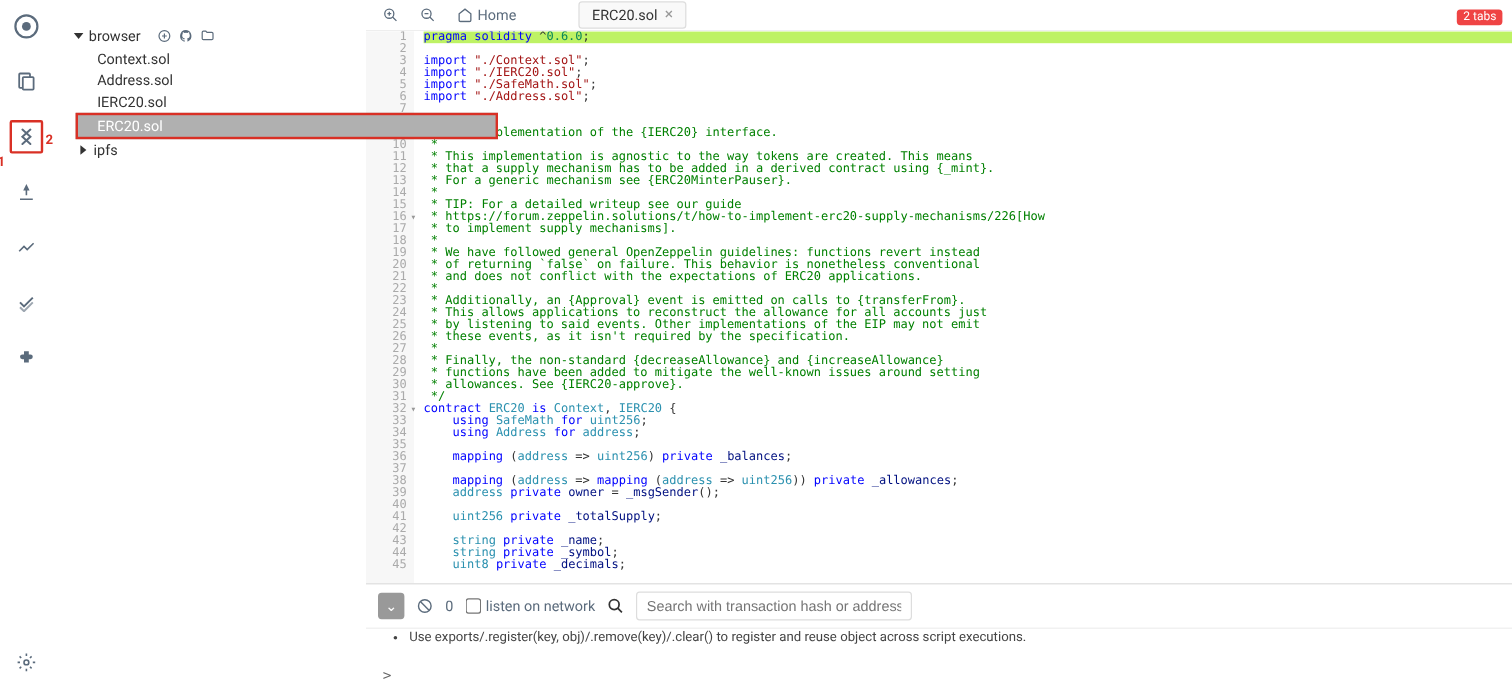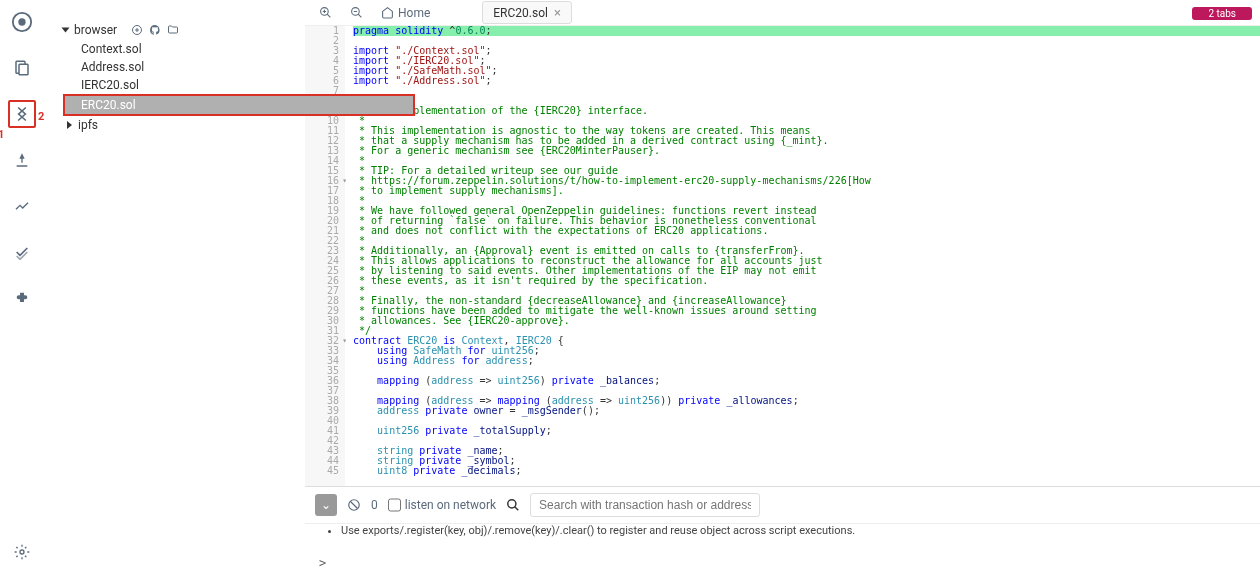--- a/index.html
+++ b/index.html
@@ -32,30 +32,30 @@
     
     
     .main { flex: 1; display: flex; flex-direction: column; background: #fff; }
     
     
     .toolbar { height: 26px; display: flex; align-items: center; padding: 0 8px; gap: 6px; border-bottom: 1px solid #eee; }
     .toolbar-btn { display: flex; align-items: flex-start; gap: 4px; padding: 2px 6px; cursor: pointer; color: #5b6b7c; font-size: 12px; }
     .tab { display: flex; align-items: center; gap: 6px; padding: 3px 10px; border: 1px solid #ddd; border-radius: 3px; margin-left: 40px; background: #f9f9f9; font-size: 12px; }
     .tab-close { cursor: pointer; color: #999; font-size: 13px; }
     .toolbar-right { margin-left: auto; }
-    .tabs-count { background: #be185d; color: #fff; padding: 1px 16px; border-radius: 3px; font-size: 10px; }
+    .tabs-count { background: #ef4444; color: #fff; padding: 1px 5px; border-radius: 3px; font-size: 10px; }
     
     
     .editor { flex: 1; display: flex; overflow: hidden; background: #fff; }
     .gutter { width: 40px; background: #f7f7f7; color: #aaa; text-align: right; padding: 0 6px; font-family: Consolas, Monaco, monospace; font-size: 10px; line-height: 10px; user-select: none; }
     .gutter-line { height: 10px; position: relative; }
     .gutter-fold { position: absolute; right: -8px; top: 0; color: #999; font-size: 8px; }
     .code { flex: 1; font-family: Consolas, Monaco, monospace; font-size: 10px; line-height: 10px; white-space: pre; overflow: hidden; padding-left: 8px; }
     .code-line { height: 10px; }
-    .code-line.hl { background: #86efac; }
+    .code-line.hl { background: #bef264; }
     .kw { color: #0000ff; }
     .ty { color: #2b91af; }
     .str { color: #a31515; }
     .com { color: #008000; }
     .num { color: #098658; }
     .id { color: #001080; }
     
     
     .console { height: 88px; border-top: 1px solid #ddd; display: flex; flex-direction: column; }
     .console-toolbar { display: flex; align-items: center; gap: 10px; padding: 6px 10px; border-bottom: 1px solid #eee; }

